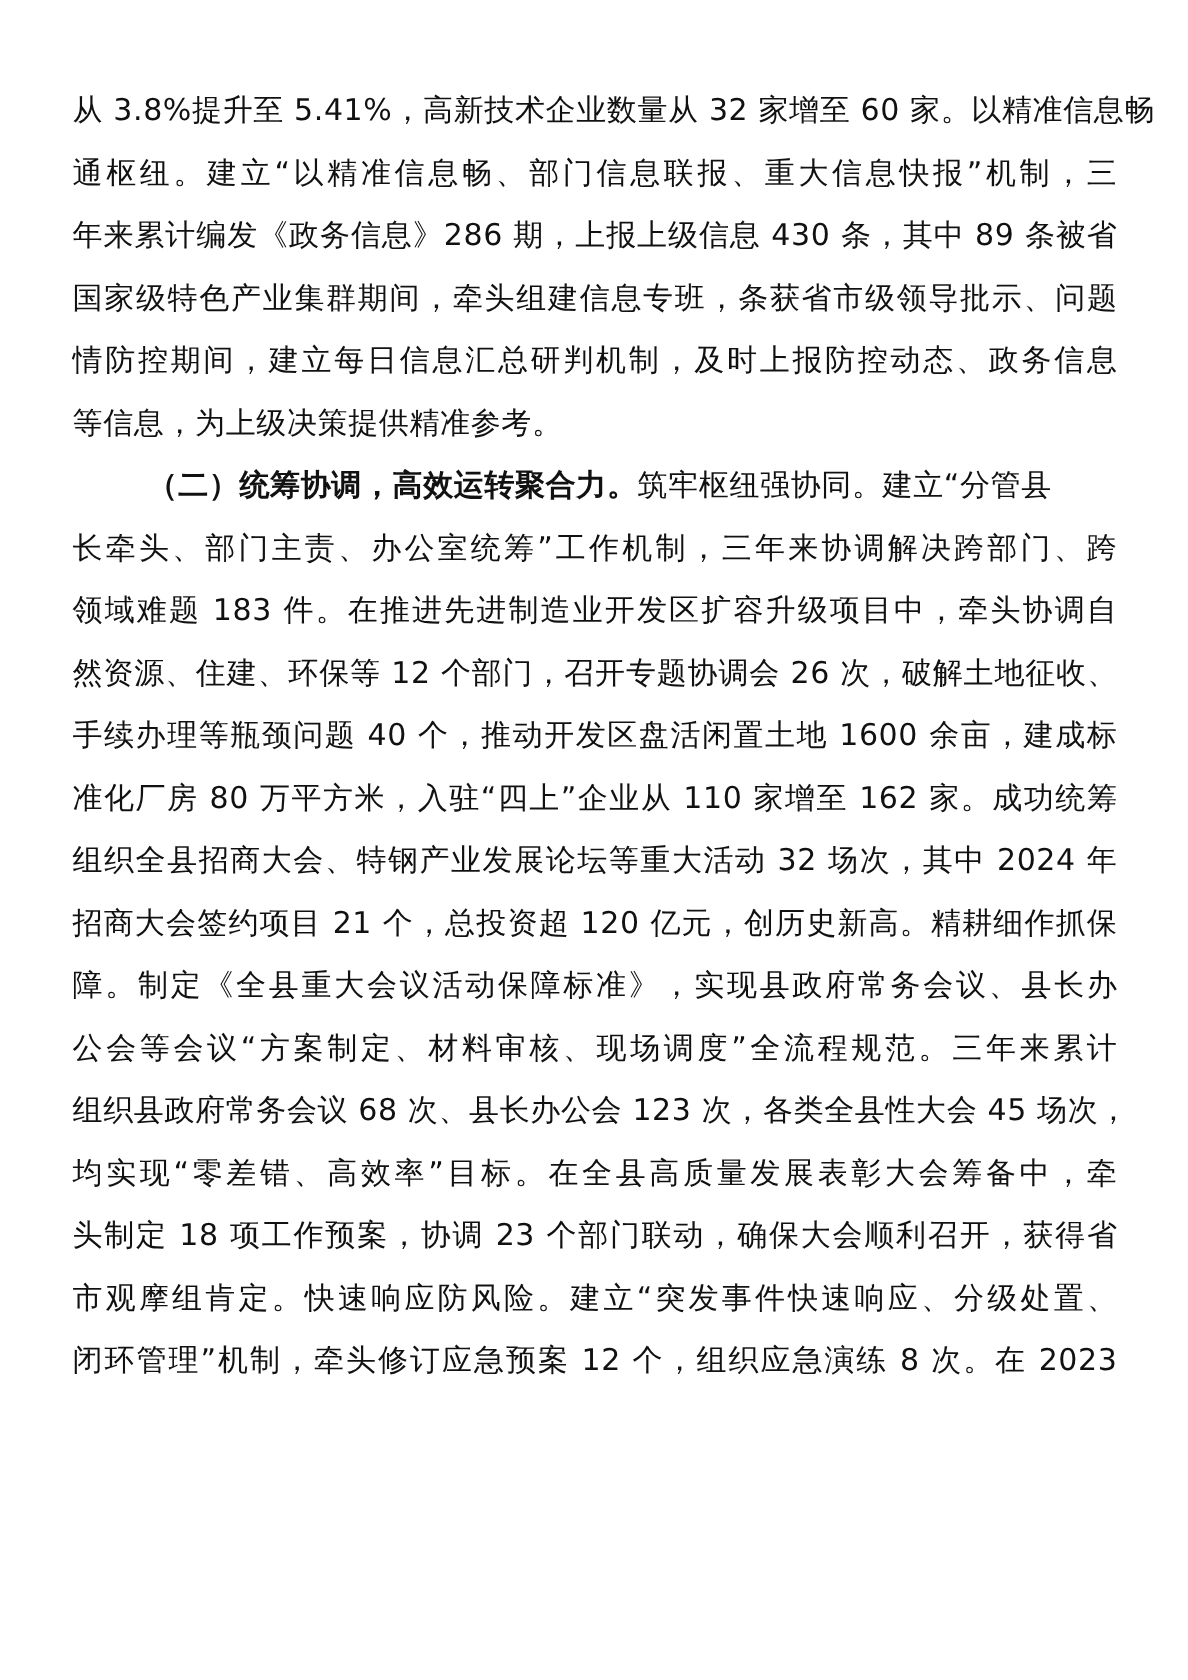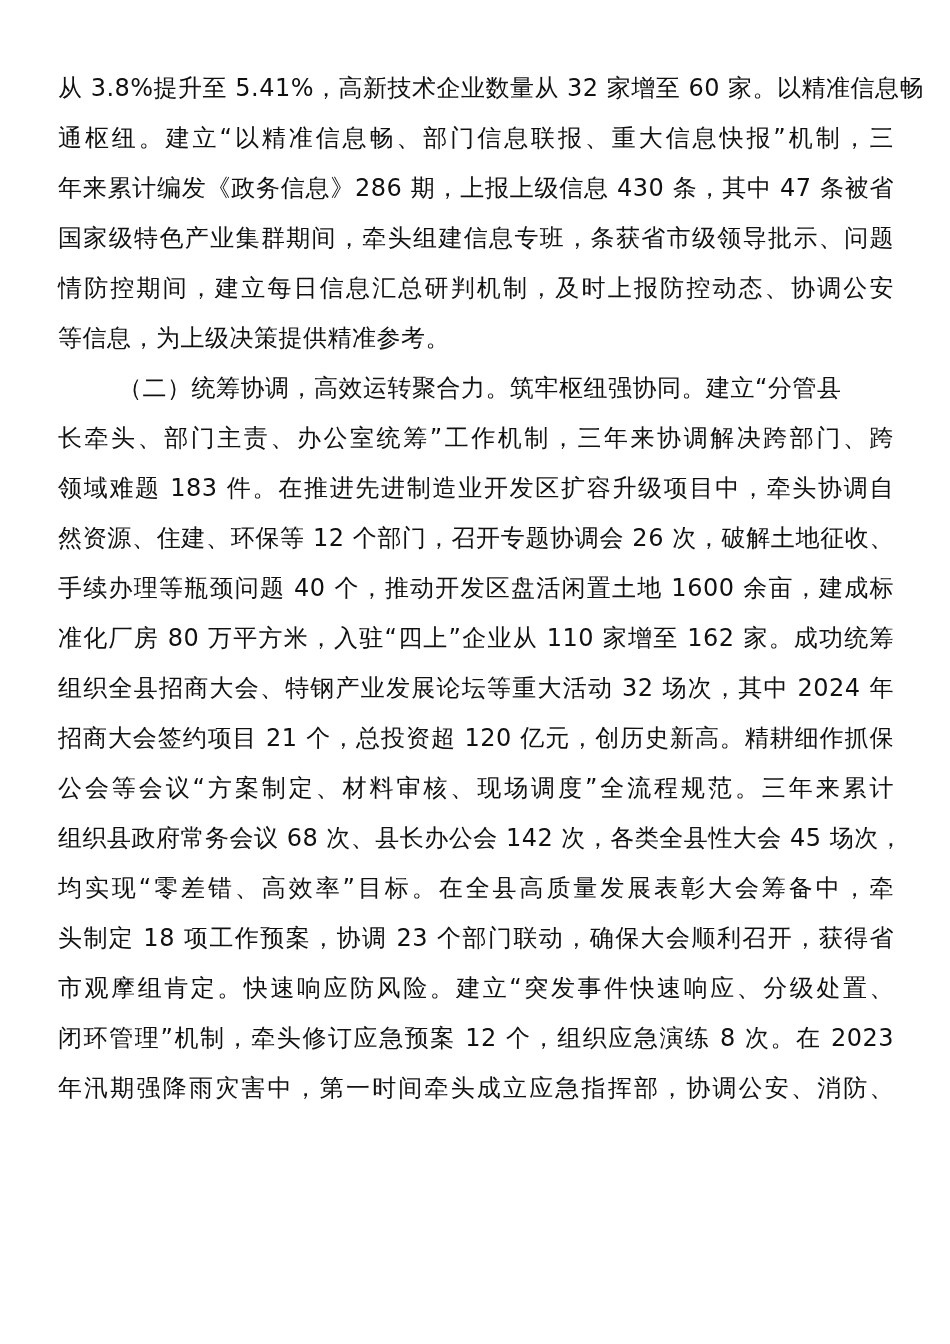--- a/index.html
+++ b/index.html
@@ -39,50 +39,50 @@
       text-align: justify;
       text-align-last: justify;
     }
     .line.last {
       text-align-last: left;
     }
     .line.indent {
       padding-left: 60px;
     }
     .bold {
-      font-weight: normal;
+      font-weight: bold;
     }
   </style>
 </head>
 <body>
 
 <div class="page">
   <div class="text-block">
 
     <div>
       <div class="line">从 3.8%提升至 5.41%，高新技术企业数量从 32 家增至 60 家。以精准信息畅</div>
       <div class="line">通枢纽。建立“以精准信息畅、部门信息联报、重大信息快报”机制，三</div>
-      <div class="line">年来累计编发《政务信息》286 期，上报上级信息 430 条，其中 47 条被省</div>
+      <div class="line">年来累计编发《政务信息》286 期，上报上级信息 430 条，其中 89 条被省</div>
       <div class="line">国家级特色产业集群期间，牵头组建信息专班，条获省市级领导批示、问题</div>
-      <div class="line">情防控期间，建立每日信息汇总研判机制，及时上报防控动态、协调公安</div>
+      <div class="line">情防控期间，建立每日信息汇总研判机制，及时上报防控动态、政务信息</div>
       <div class="line last">等信息，为上级决策提供精准参考。</div>
     </div>
 
     <div>
       <div class="line indent last"><span class="bold">（二）统筹协调，高效运转聚合力。</span><span>筑牢枢纽强协同。建立“分管县</span></div>
       <div class="line">长牵头、部门主责、办公室统筹”工作机制，三年来协调解决跨部门、跨</div>
       <div class="line">领域难题 183 件。在推进先进制造业开发区扩容升级项目中，牵头协调自</div>
       <div class="line">然资源、住建、环保等 12 个部门，召开专题协调会 26 次，破解土地征收、</div>
       <div class="line">手续办理等瓶颈问题 40 个，推动开发区盘活闲置土地 1600 余亩，建成标</div>
       <div class="line">准化厂房 80 万平方米，入驻“四上”企业从 110 家增至 162 家。成功统筹</div>
       <div class="line">组织全县招商大会、特钢产业发展论坛等重大活动 32 场次，其中 2024 年</div>
       <div class="line">招商大会签约项目 21 个，总投资超 120 亿元，创历史新高。精耕细作抓保</div>
+      <div class="line">障。制定《全县重大会议活动保障标准》，实现县政府常务会议、县长办</div>
       <div class="line">公会等会议“方案制定、材料审核、现场调度”全流程规范。三年来累计</div>
-      <div class="line">组织县政府常务会议 68 次、县长办公会 142 次，各类全县性大会 45 场次，</div>
+      <div class="line">组织县政府常务会议 68 次、县长办公会 123 次，各类全县性大会 45 场次，</div>
       <div class="line">均实现“零差错、高效率”目标。在全县高质量发展表彰大会筹备中，牵</div>
       <div class="line">头制定 18 项工作预案，协调 23 个部门联动，确保大会顺利召开，获得省</div>
       <div class="line">市观摩组肯定。快速响应防风险。建立“突发事件快速响应、分级处置、</div>
       <div class="line">闭环管理”机制，牵头修订应急预案 12 个，组织应急演练 8 次。在 2023</div>
-      <div class="line">年汛期强降雨灾害中，第一时间牵头成立应急指挥部，协调公安、消防、</div>
     </div>
 
   </div>
 </div>
 
 </body></html>

